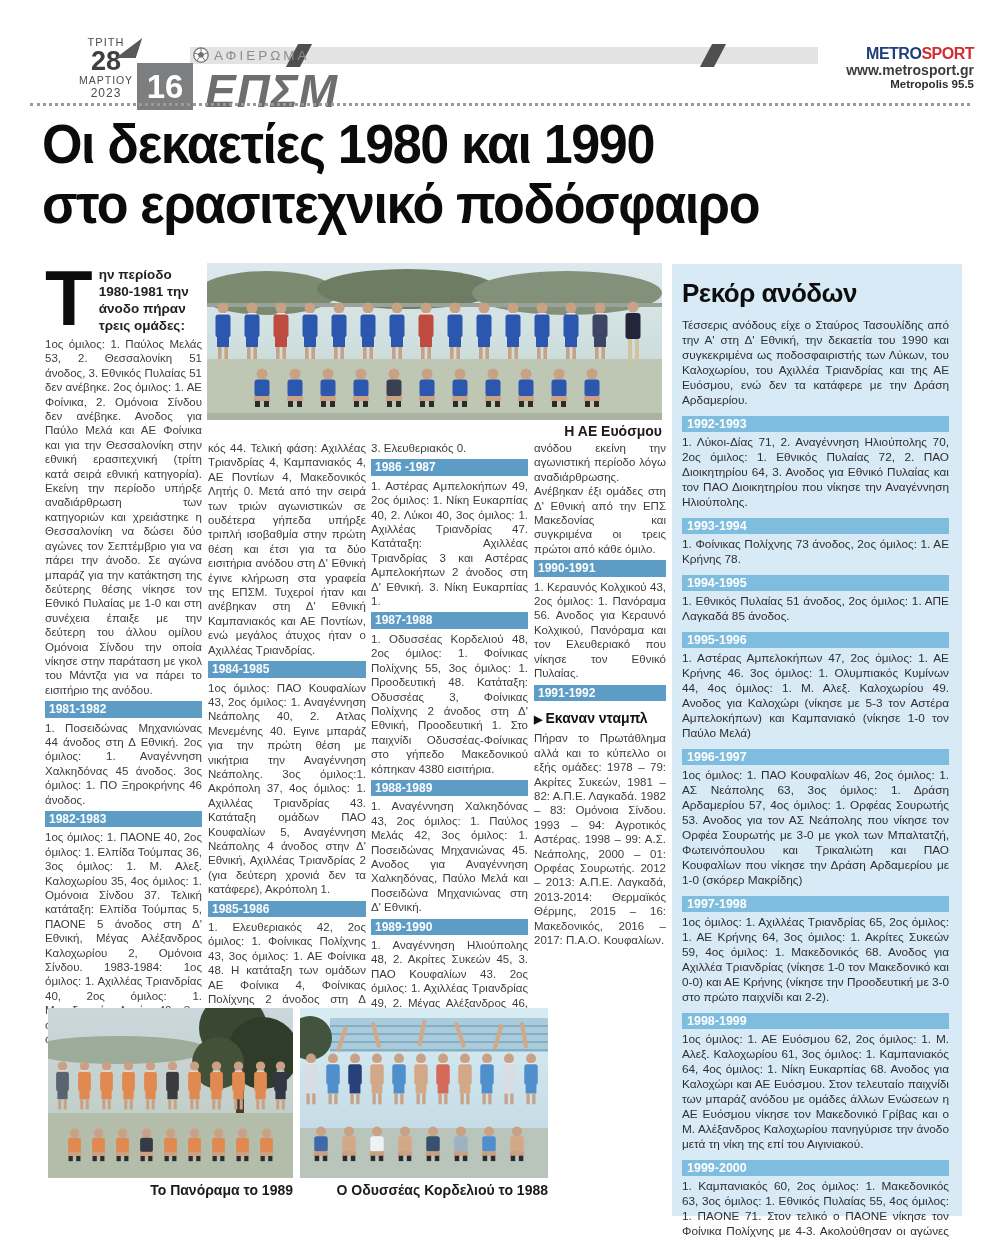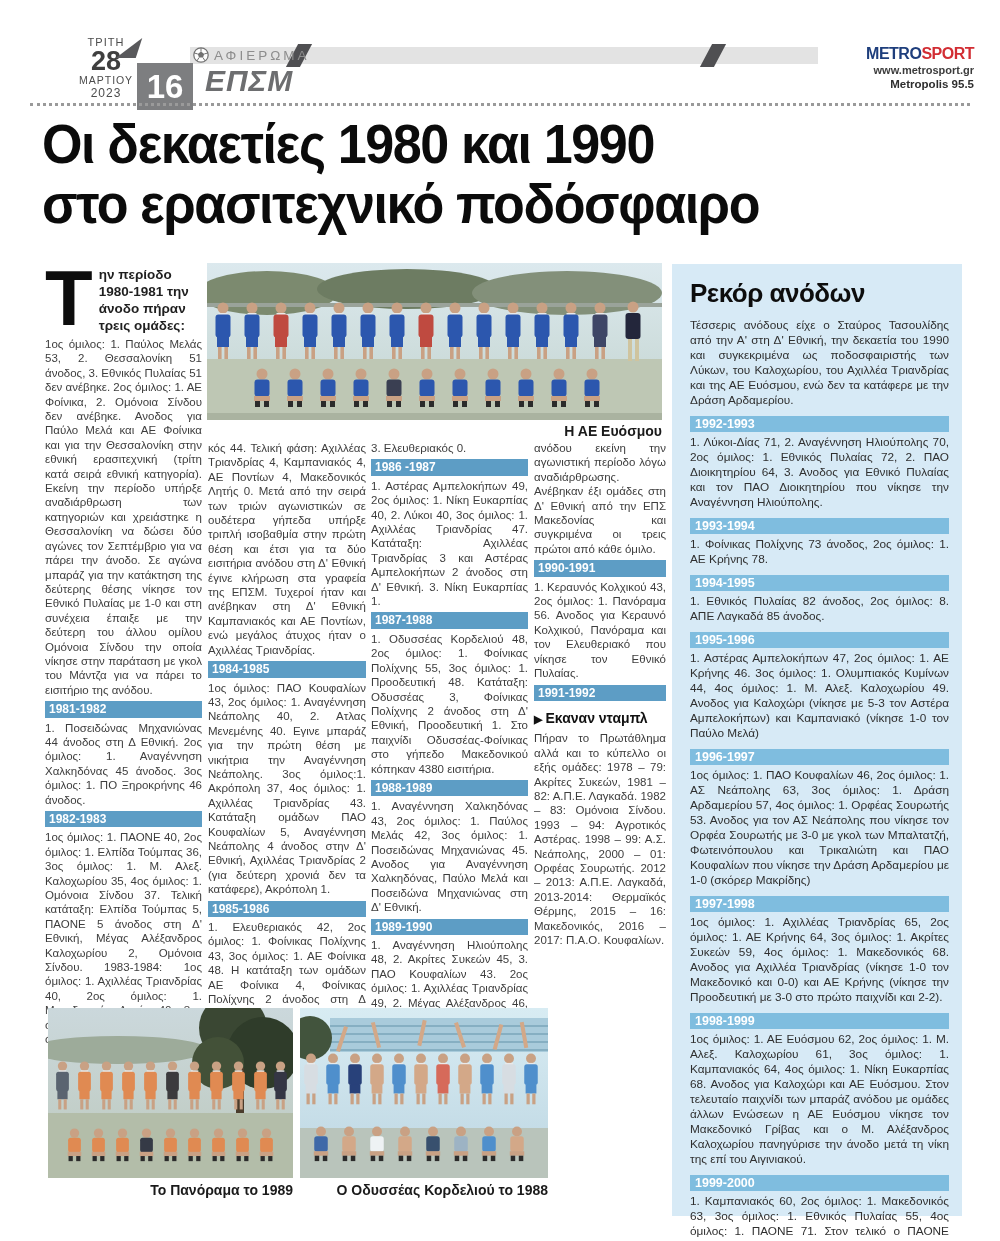--- a/index.html
+++ b/index.html
@@ -16,27 +16,27 @@
   .strip{left:190px;top:47px;width:628px;height:17px;background:#e3e3e3;}
   .slash{top:44px;width:14px;height:23px;background:#4f4f52;transform:skewX(-28deg);}
   .slash.s1{left:292px;}
   .slash.s2{left:706px;}
   .pagenum-box{left:137px;top:57px;width:56px;height:47px;background:#7d7e80;color:#fff;
                font-size:33px;font-weight:bold;text-align:center;line-height:47px;margin-top:6px;}
   .pagenum-fold{left:119px;top:38px;width:0;height:0;border-bottom:20px solid #59595c;
                 border-left:20px solid transparent;transform:skewX(-18deg);}
   .ball{left:193px;top:47px;}
   .tag{left:214px;top:48px;font-size:13.5px;letter-spacing:3px;color:#8d8d8d;}
-  .epsm{left:205px;top:64px;font-size:30px;font-weight:bold;font-style:italic;
+  .epsm{left:205px;top:64px;font-size:46px;font-weight:bold;font-style:italic;
         color:#6d6e70;letter-spacing:1px;}
   .brand{right:26px;top:44px;text-align:right;line-height:20px;}
   .brand-word{font-size:16px;font-weight:bold;letter-spacing:-.5px;}
   .metro{color:#1e3e7c;}
   .sport{color:#d22d33;}
-  .brand-site{font-size:11px;font-weight:bold;color:#3c3c3c;line-height:13px;}
+  .brand-site{font-size:14px;font-weight:bold;color:#3c3c3c;line-height:13px;}
   .brand-radio{font-size:11.5px;font-weight:bold;color:#2e2e2e;line-height:14px;}
   .dotted{left:30px;top:103px;width:940px;border-top:3px dotted #9a9a9a;}
 
   
   .headline{left:42px;top:114px;width:940px;margin:0;font-size:56px;line-height:60px;
             font-weight:bold;color:#0b0b0b;letter-spacing:-1.5px;transform:scaleX(.93);
             transform-origin:0 0;white-space:nowrap;}
 
   
   .bcol{font-size:11.5px;line-height:14.4px;text-align:justify;color:#3d3d3d;}
@@ -49,21 +49,21 @@
            margin:2px 6px 0 0;}
   .subhead{font-weight:bold;font-size:14px;color:#111;margin:10px 0 5px 0;text-align:left;}
   .subhead .tri{font-size:11px;margin-right:3px;}
 
   
   .photo{display:block;}
   .caption{font-size:14px;font-weight:bold;color:#1a1a1a;text-align:right;}
 
   
   .sidebar{left:672px;top:264px;width:290px;height:952px;background:#d7eaf6;
-           box-sizing:border-box;padding:14px 13px 10px 18px;}
+           box-sizing:border-box;padding:14px 13px 10px 10px;}
   .sb-title{font-size:26px;font-weight:bold;color:#0d0d0d;margin:0 0 9px 0;letter-spacing:-.5px;}
   .sb-intro{font-size:11.8px;line-height:15px;color:#2f2f2f;text-align:justify;margin:0 0 6px 0;}
   .sb-h{background:#7fbddf;color:#fff;font-weight:bold;font-size:12.5px;
         padding:1px 5px;margin:8px 0 3px 0;}
   .sb-text{font-size:11.8px;line-height:15px;color:#2f2f2f;text-align:justify;margin:0;}
 </style>
 </head>
 <body>
 
 <div class="page">
@@ -212,21 +212,21 @@
 
   <aside class="abs sidebar">
     <h2 class="sb-title">Ρεκόρ ανόδων</h2>
     <p class="sb-intro">Τέσσερις ανόδους είχε ο Σταύρος Τασουλίδης από την Α' στη Δ' Εθνική, την δεκαετία του 1990 και συγκεκριμένα ως ποδοσφαιριστής των Λύκων, του Καλοχωρίου, του Αχιλλέα Τριανδρίας και της ΑΕ Ευόσμου, ενώ δεν τα κατάφερε με την Δράση Αρδαμερίου.</p>
 
     <div class="sb-h">1992-1993</div>
     <p class="sb-text">1. Λύκοι-Δίας 71, 2. Αναγέννηση Ηλιούπολης 70, 2ος όμιλος: 1. Εθνικός Πυλαίας 72, 2. ΠΑΟ Διοικητηρίου 64, 3. Ανοδος για Εθνικό Πυλαίας και τον ΠΑΟ Διοικητηρίου που νίκησε την Αναγέννηση Ηλιούπολης.</p>
     <div class="sb-h">1993-1994</div>
     <p class="sb-text">1. Φοίνικας Πολίχνης 73 άνοδος, 2ος όμιλος: 1. ΑΕ Κρήνης 78.</p>
     <div class="sb-h">1994-1995</div>
-    <p class="sb-text">1. Εθνικός Πυλαίας 82 άνοδος, 2ος όμιλος: 8. ΑΠΕ Λαγκαδά 85 άνοδος.</p>
+    <p class="sb-text">1. Εθνικός Πυλαίας 51 άνοδος, 2ος όμιλος: 1. ΑΠΕ Λαγκαδά 85 άνοδος.</p>
     <div class="sb-h">1995-1996</div>
     <p class="sb-text">1. Αστέρας Αμπελοκήπων 47, 2ος όμιλος: 1. ΑΕ Κρήνης 46. 3ος όμιλος: 1. Ολυμπιακός Κυμίνων 44, 4ος όμιλος: 1. Μ. Αλεξ. Καλοχωρίου 49. Ανοδος για Καλοχώρι (νίκησε με 5-3 τον Αστέρα Αμπελοκήπων) και Καμπανιακό (νίκησε 1-0 τον Παύλο Μελά)</p>
     <div class="sb-h">1996-1997</div>
     <p class="sb-text">1ος όμιλος: 1. ΠΑΟ Κουφαλίων 46, 2ος όμιλος: 1. ΑΣ Νεάπολης 63, 3ος όμιλος: 1. Δράση Αρδαμερίου 57, 4ος όμιλος: 1. Ορφέας Σουρωτής 53. Ανοδος για τον ΑΣ Νεάπολης που νίκησε τον Ορφέα Σουρωτής με 3-0 με γκολ των Μπαλτατζή, Φωτεινόπουλου και Τρικαλιώτη και ΠΑΟ Κουφαλίων που νίκησε την Δράση Αρδαμερίου με 1-0 (σκόρερ Μακρίδης)</p>
     <div class="sb-h">1997-1998</div>
     <p class="sb-text">1ος όμιλος: 1. Αχιλλέας Τριανδρίας 65, 2ος όμιλος: 1. ΑΕ Κρήνης 64, 3ος όμιλος: 1. Ακρίτες Συκεών 59, 4ος όμιλος: 1. Μακεδονικός 68. Ανοδος για Αχιλλέα Τριανδρίας (νίκησε 1-0 τον Μακεδονικό και 0-0) και ΑΕ Κρήνης (νίκησε την Προοδευτική με 3-0 στο πρώτο παιχνίδι και 2-2).</p>
     <div class="sb-h">1998-1999</div>
     <p class="sb-text">1ος όμιλος: 1. ΑΕ Ευόσμου 62, 2ος όμιλος: 1. Μ. Αλεξ. Καλοχωρίου 61, 3ος όμιλος: 1. Καμπανιακός 64, 4ος όμιλος: 1. Νίκη Ευκαρπίας 68. Ανοδος για Καλοχώρι και ΑΕ Ευόσμου. Στον τελευταίο παιχνίδι των μπαράζ ανόδου με ομάδες άλλων Ενώσεων η ΑΕ Ευόσμου νίκησε τον Μακεδονικό Γρίβας και ο Μ. Αλέξανδρος Καλοχωρίου πανηγύρισε την άνοδο μετά τη νίκη της επί του Αιγινιακού.</p>
     <div class="sb-h">1999-2000</div>
     <p class="sb-text">1. Καμπανιακός 60, 2ος όμιλος: 1. Μακεδονικός 63, 3ος όμιλος: 1. Εθνικός Πυλαίας 55, 4ος όμιλος: 1. ΠΑΟΝΕ 71. Στον τελικό ο ΠΑΟΝΕ νίκησε τον Φοίνικα Πολίχνης με 4-3. Ακολούθησαν οι αγώνες με άλλες ενώσεις. Το τελευταίο με την Κασσάνδρα δεν τελείωσε ποτέ σε βάρος του ΠΑΟΝΕ που είχε τρομερά παράπονα από τη διαιτησία. Δεν ανέβηκε ούτε ο Φοίνικας Πολίχνης.</p>

